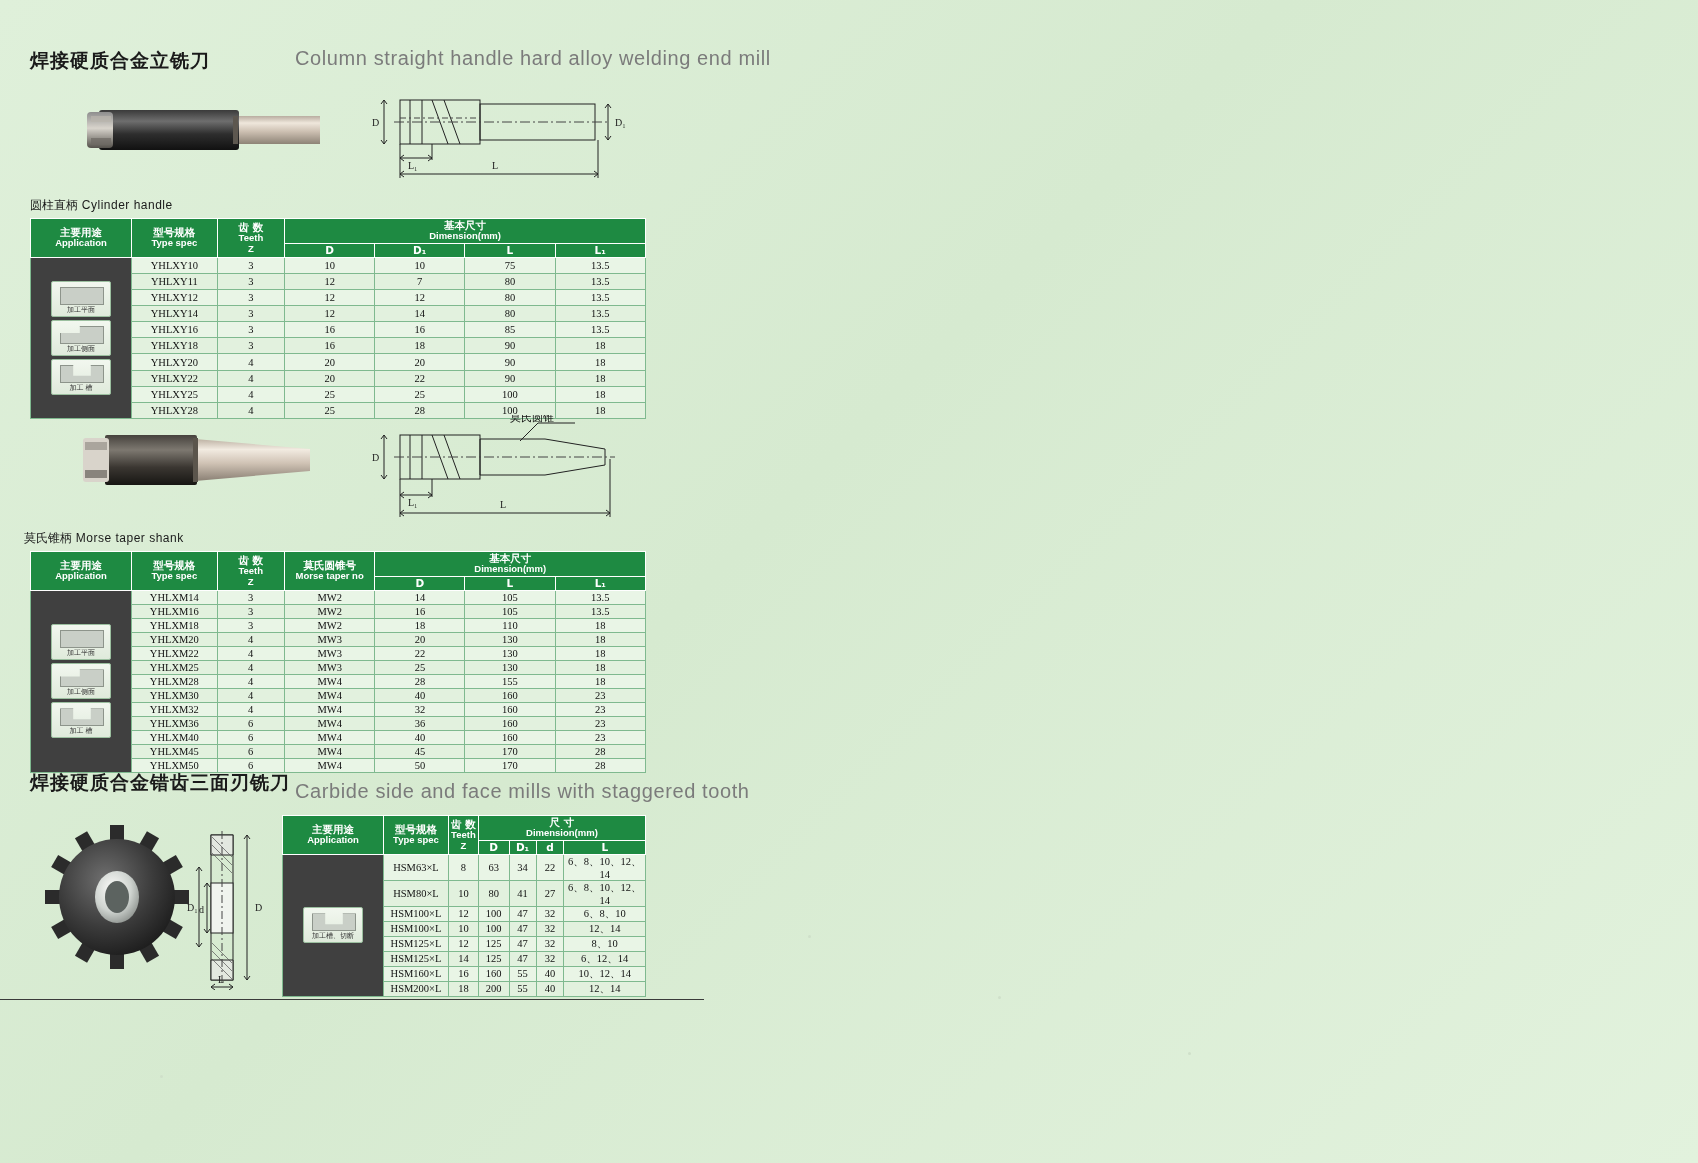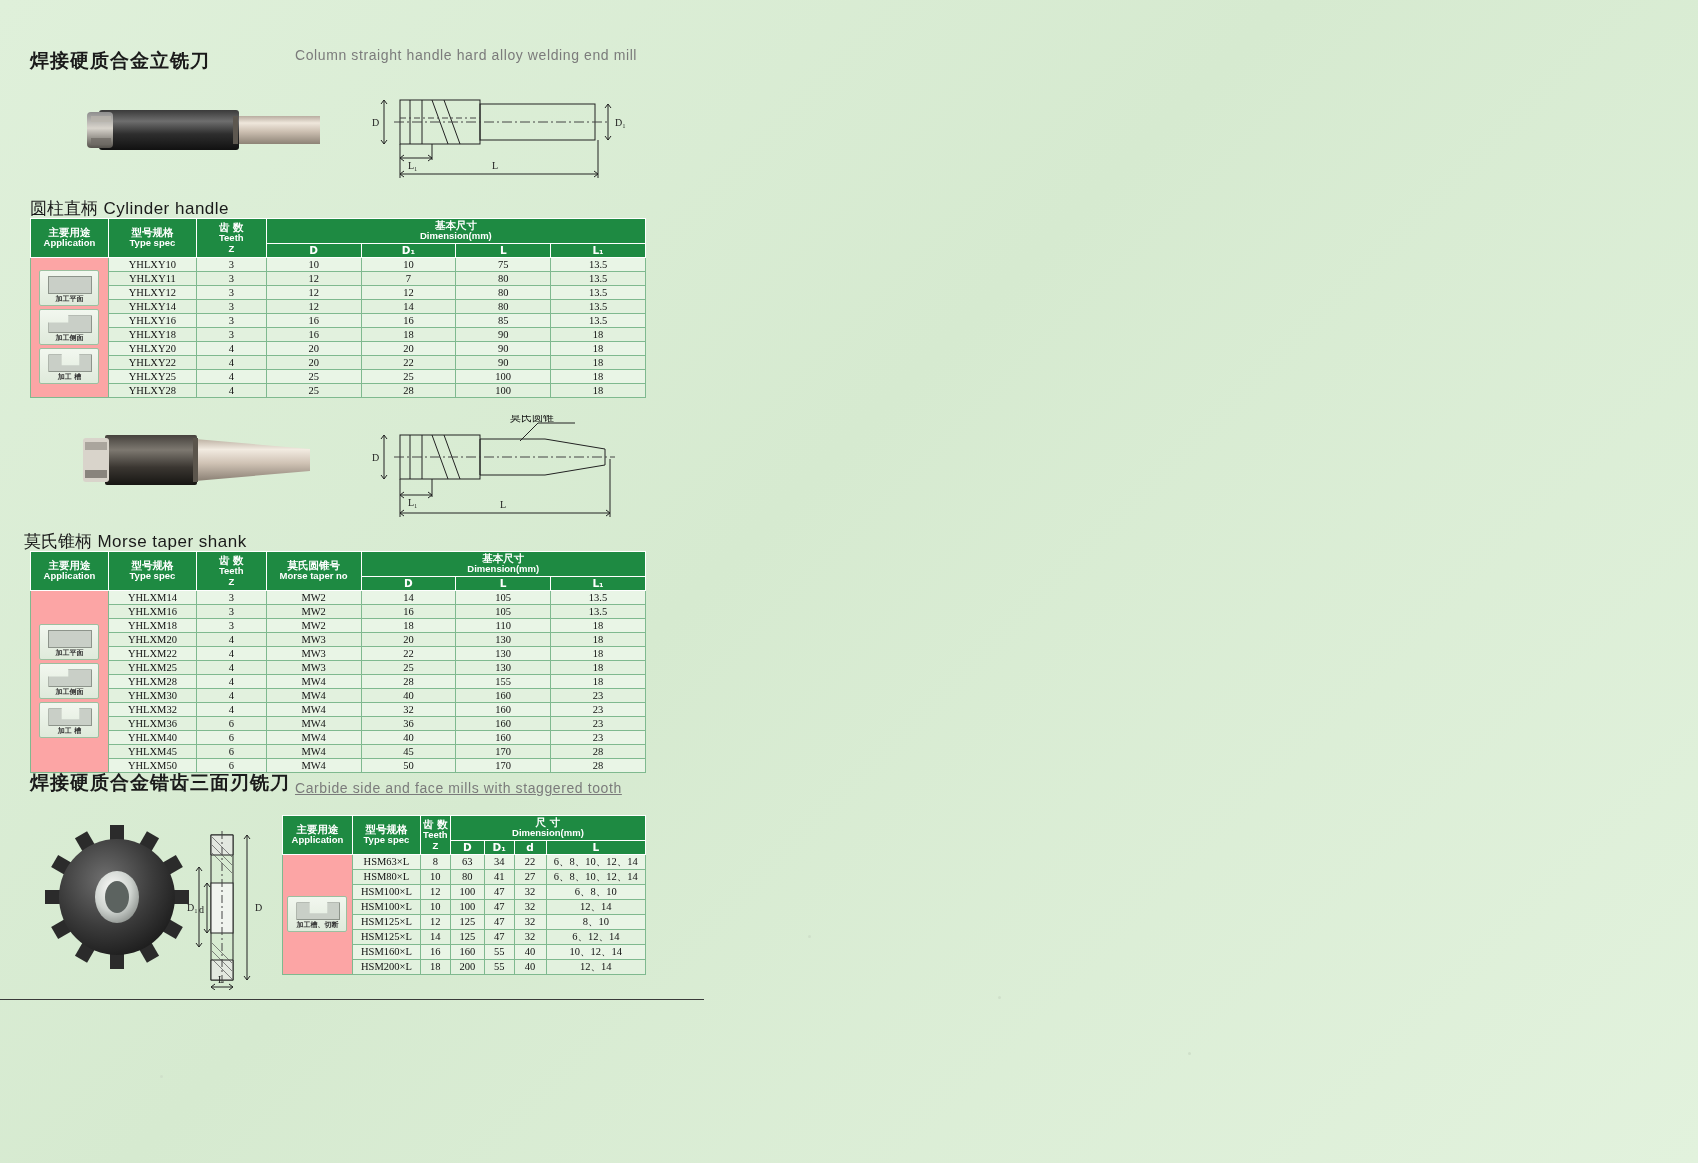--- a/index.html
+++ b/index.html
@@ -16,25 +16,25 @@
   }
   .sect-title{
     position:absolute;
     white-space:nowrap;
   }
   .cn-title{
     font-family:"DejaVu Sans", sans-serif;
     font-size:19px;font-weight:bold;color:#1a1a1a;letter-spacing:1px;
   }
   .en-title{
-    font-size:14px;color:#7b7b7b;letter-spacing:0.6px;
+    font-size:20px;color:#7b7b7b;letter-spacing:0.6px;
     font-family:"Liberation Sans", sans-serif;
   }
   .sub-label{
-    position:absolute;font-size:17px;color:#1a1a1a;white-space:nowrap;
+    position:absolute;font-size:12px;color:#1a1a1a;white-space:nowrap;
     font-family:"DejaVu Sans", sans-serif;
   }
   .sub-label .en{font-family:"Liberation Sans", sans-serif;letter-spacing:0.5px;}
 
   
   table.spec{
     position:absolute;
     border-collapse:collapse;
     font-size:10.5px;
     color:#111;
@@ -54,25 +54,24 @@
   table.spec td{
     border:1px solid #7fb98f;
     text-align:center;
     padding:0 2px;
     height:13px;
     font-size:10.5px;
     background:#e9f5e6;
     font-family:"Liberation Serif", serif;
   }
   table.spec td.app{
-    background:#fca5a5;
+    background:#404040;
     border-left:1px solid #7fb98f;
     border-right:1px solid #7fb98f;
-    padding:2px;
-    font-weight:bold;
+    padding:20px;
   }
   table.spec tr.alt td{background:#e2f1de;}
 
   
   .appbox{
     width:58px;height:34px;margin:3px auto;
     background:linear-gradient(180deg,#f2f7ef 0%,#dfeadb 100%);
     border:1px solid #9bbf9f;
     border-radius:2px;
     position:relative;
@@ -534,21 +533,21 @@
           <td>6</td>
           <td>MW4</td>
           <td>50</td>
           <td>170</td>
           <td>28</td>
         </tr>
       </tbody>
   </table>
 
   <div class="sect-title cn-title" style="left:30px;top:770px;font-family:Liberation Mono, monospace;">焊接硬质合金错齿三面刃铣刀</div>
-  <div class="sect-title en-title" style="left:295px;top:780px;text-decoration:underline;">Carbide side and face mills with staggered tooth</div>
+  <div class="sect-title en-title" style="left:295px;top:780px;">Carbide side and face mills with staggered tooth</div>
 
   <svg class="fig" style="left:45px;top:825px;" width="145" height="145">
     <defs>
       <radialGradient id="discG" cx="40%" cy="35%" r="75%">
         <stop offset="0%" stop-color="#6f6f6f"></stop>
         <stop offset="55%" stop-color="#3b3b3b"></stop>
         <stop offset="100%" stop-color="#161616"></stop>
       </radialGradient>
       <radialGradient id="boreG" cx="40%" cy="35%" r="70%">
         <stop offset="0%" stop-color="#fdfdfb"></stop>

